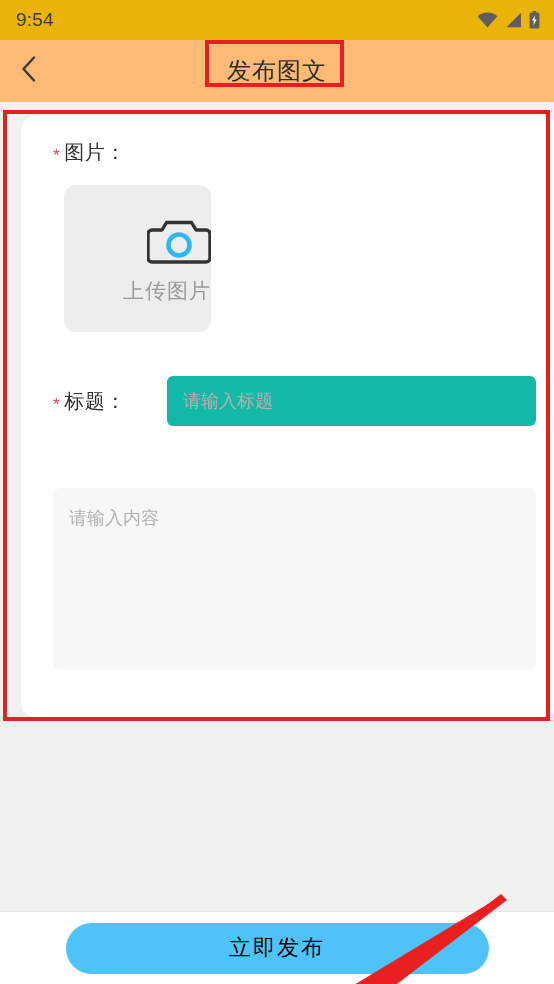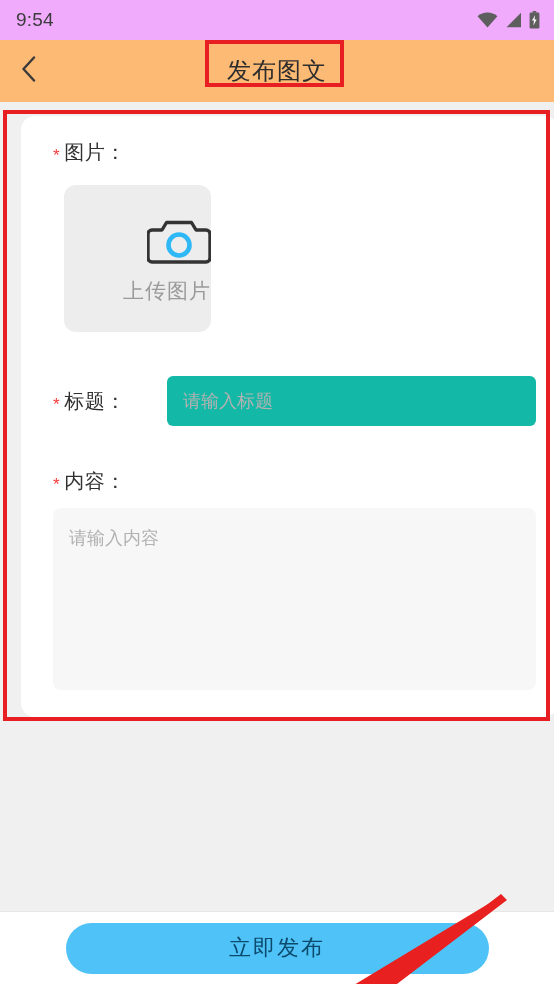--- a/index.html
+++ b/index.html
@@ -11,21 +11,21 @@
   body {
     font-family: "Liberation Sans", "DejaVu Sans", sans-serif;
     background: #f0f0f0;
     position: relative;
     -webkit-font-smoothing: antialiased;
   }
 
   
   .status-bar {
     height: 40px;
-    background: #f0abfc;
+    background: #eab308;
     display: flex;
     align-items: center;
     justify-content: space-between;
     padding: 0 14px 0 16px;
     position: relative;
   }
   .status-time {
     font-size: 19px;
     color: #3c3c3c;
     letter-spacing: 0.2px;
@@ -198,21 +198,21 @@
     display: flex;
     align-items: center;
     justify-content: center;
   }
   .submit-button {
     width: 423px;
     height: 51px;
     background: #4fc3f7;
     border: none;
     border-radius: 26px;
-    color: #0c4a6e;
+    color: #000000;
     font-size: 22px;
     letter-spacing: 2px;
     font-family: Liberation Mono, monospace;
     cursor: pointer;
   }
 
   
   .arrow-annot {
     position: absolute;
     left: 315px;
@@ -283,23 +283,20 @@
     </div>
 
     <div class="field-title">
       <div class="field-label">
         <span class="req-star">*</span><span>标题：</span>
       </div>
       <input class="text-input" type="text" placeholder="请输入标题" style="">
     </div>
 
     <div class="field-content">
-      <div class="field-label">
-        <span class="req-star">*</span><span>内容：</span>
-      </div>
       <textarea class="content-area" placeholder="请输入内容" style=""></textarea>
     </div>
 
   </div>
 
   <div class="footer-bar">
     <button class="submit-button">立即发布</button>
   </div>
 
   <div class="arrow-annot">

